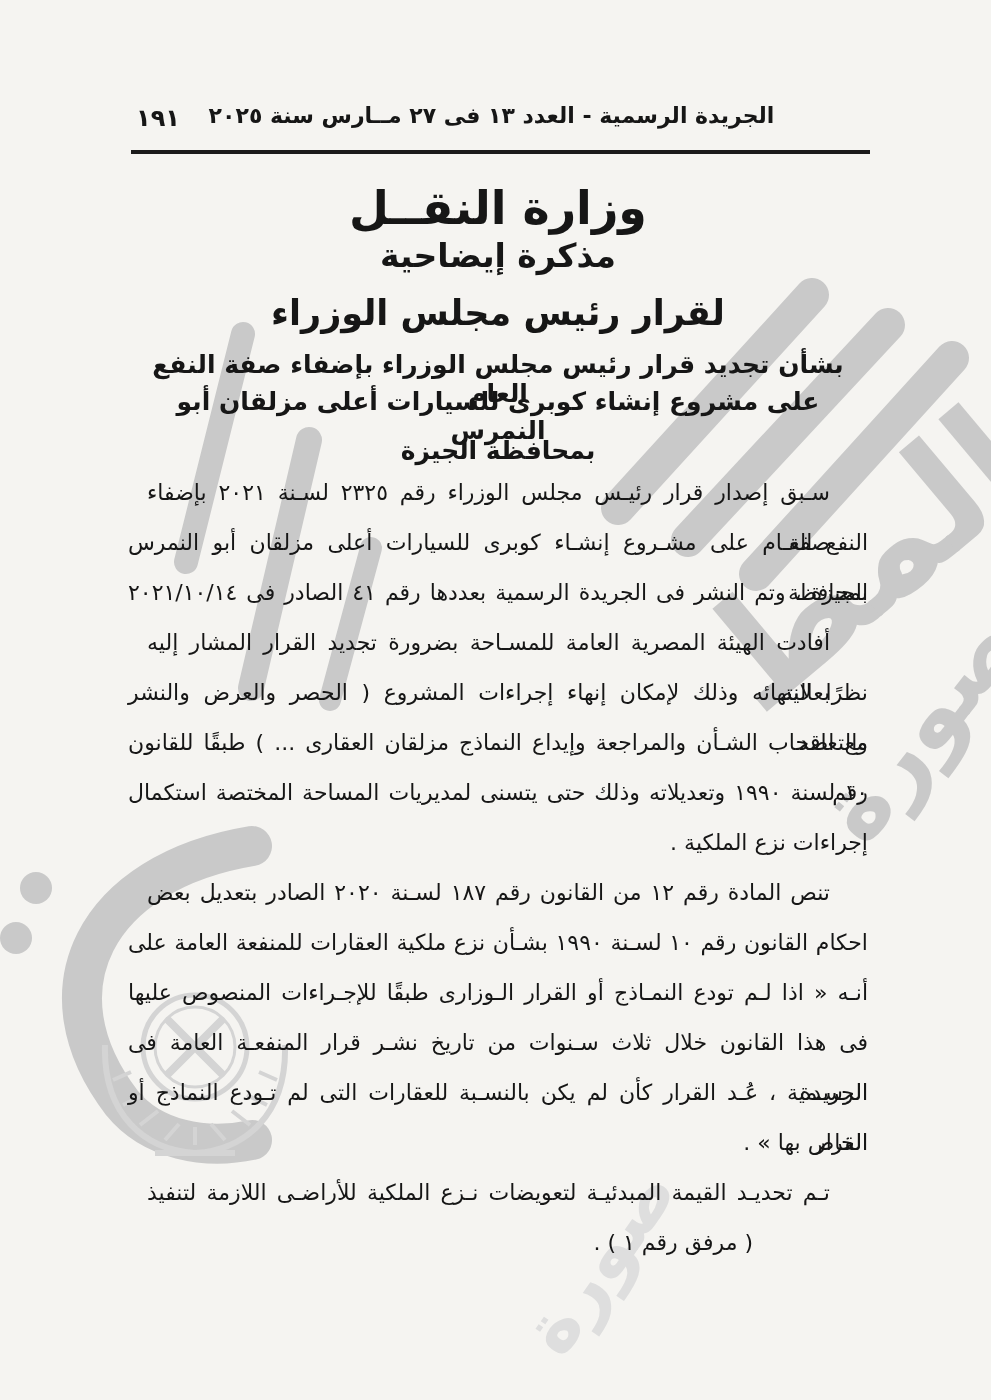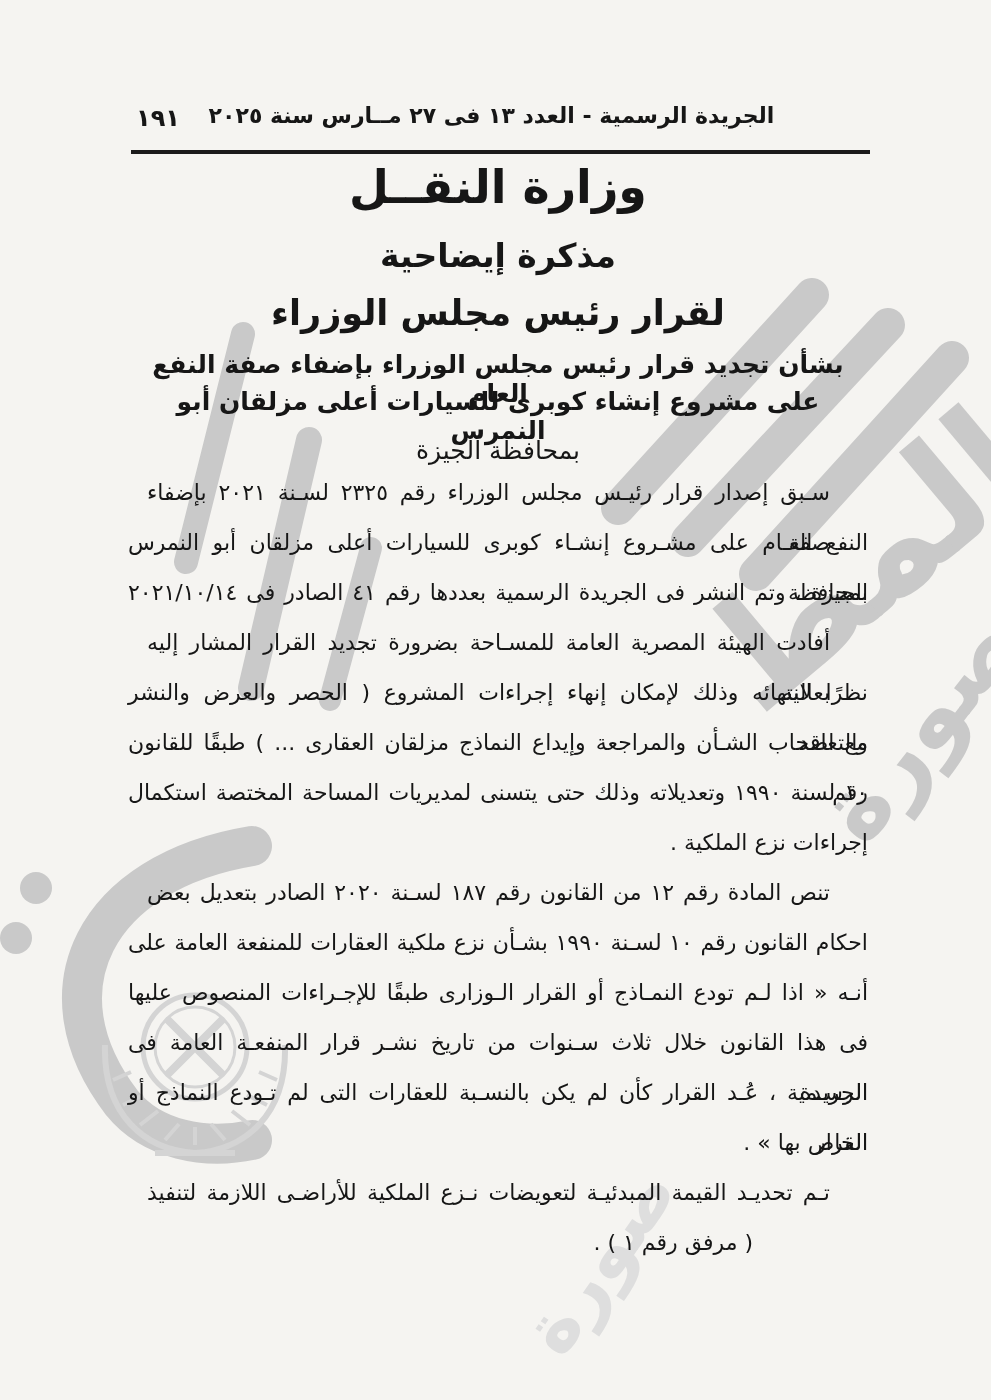--- a/index.html
+++ b/index.html
@@ -16,26 +16,26 @@
   }
   .hdr{
     position:absolute; left:180px; right:70px; top:103px;
     text-align:center; font-size:22px; font-weight:bold; direction:rtl;
   }
   .rule{
     position:absolute; left:131px; top:150px; width:739px; height:4px;
     background:#1b1b1b; border:none;
   }
   .col{position:absolute; left:128px; width:740px; direction:rtl; text-align:center;}
-  .t-ministry{top:160px; font-size:46px; font-weight:bold; letter-spacing:0;}
+  .t-ministry{top:181px; font-size:46px; font-weight:bold; letter-spacing:0;}
   .t-memo{top:236px; font-size:33px; font-weight:bold;}
   .t-for{top:293px; font-size:35px; font-weight:bold;}
   .t-subj1{top:350px; font-size:25px; font-weight:bold;}
   .t-subj2{top:387px; font-size:25px; font-weight:bold;}
-  .t-subj3{top:436px; font-size:25px; font-weight:normal;}
+  .t-subj3{top:436px; font-size:25px; font-weight:bold;}
   .bodytext{
     position:absolute; left:128px; top:468px; width:740px;
     direction:rtl; font-size:22px; line-height:50px;
   }
   .bl{height:50px; overflow:visible;}
   .jl{text-align:justify; text-align-last:justify;}
   .ll{text-align:right; text-align-last:right;}
   .indent{padding-right:38px;margin-left:19px;}
   .attach{padding-right:115px; text-align:left; text-align-last:right;}
   svg text{font-family:"DejaVu Sans", sans-serif; font-weight:bold;}

